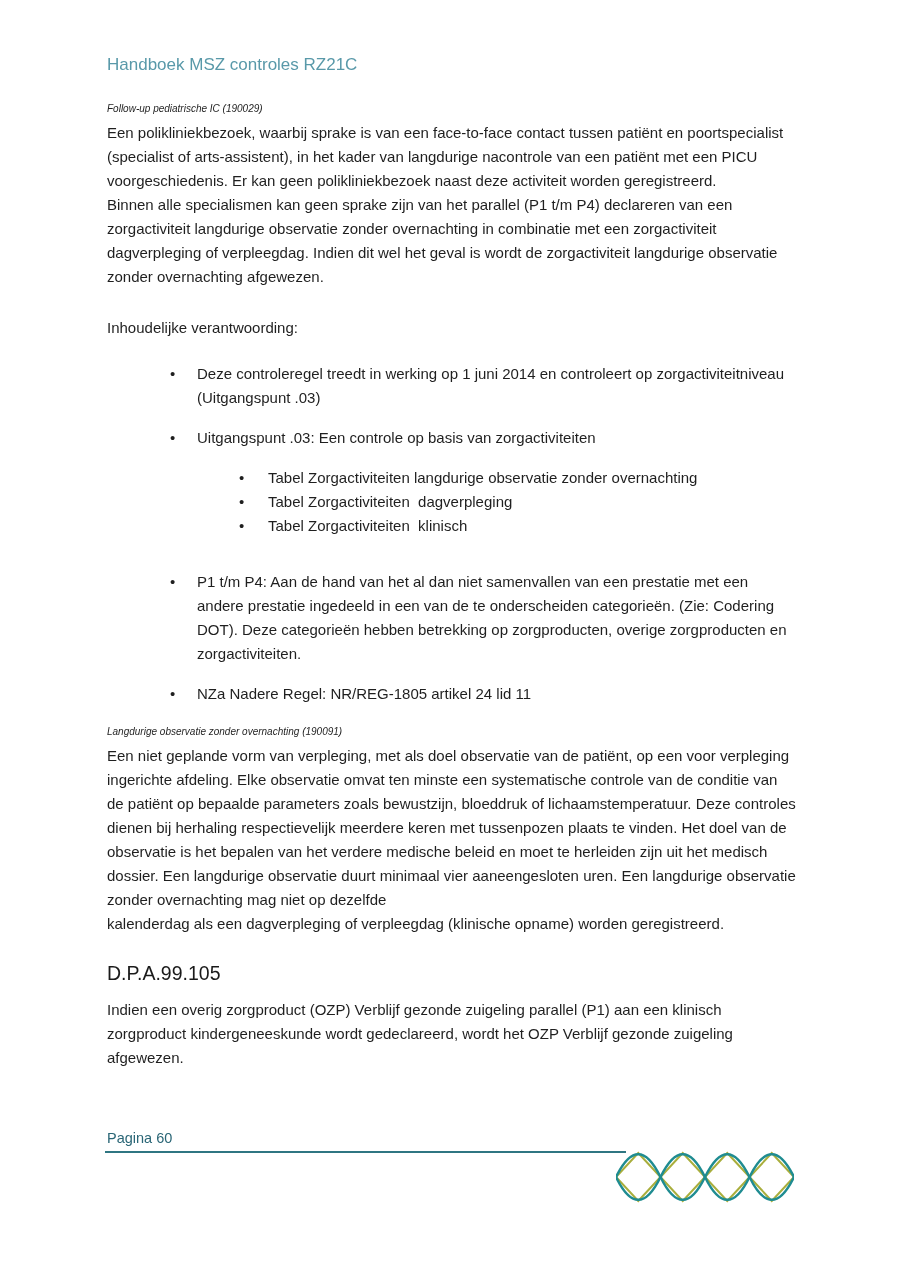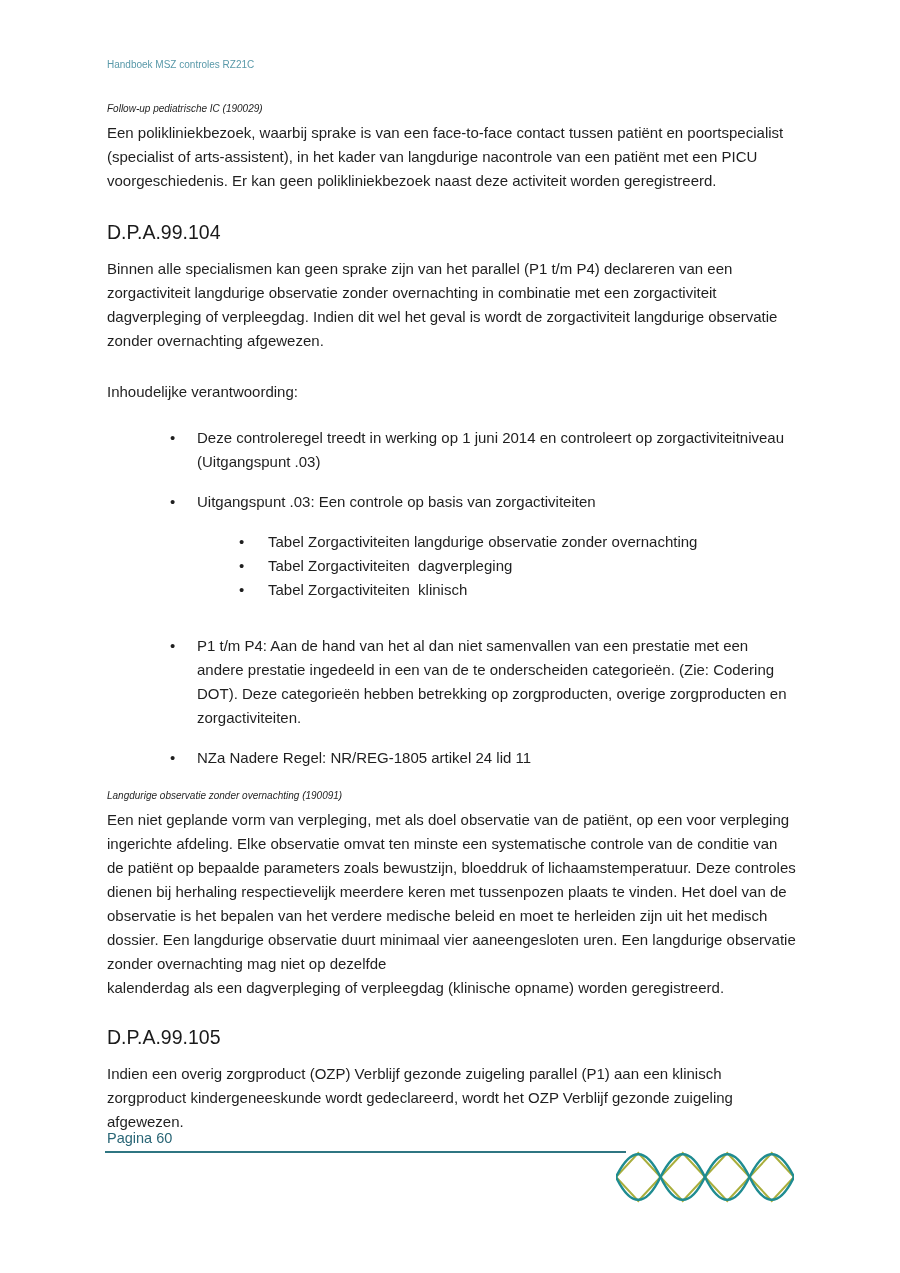--- a/index.html
+++ b/index.html
@@ -14,21 +14,21 @@
     overflow: hidden;
     box-sizing: border-box;
   }
   .content {
     position: absolute;
     left: 107px;
     top: 57px;
     width: 690px;
   }
   .doc-header {
-    font-size: 10px;
+    font-size: 17px;
     line-height: 16px;
     color: #5999a9;
     margin: 0 0 24px 0;
   }
   p { margin: 0; }
   .body {
     font-size: 15px;
     line-height: 24px;
   }
   .h-italic {
@@ -100,21 +100,20 @@
 <body>
 
 <div class="page">
   <div class="content">
 
     <div class="doc-header">Handboek MSZ controles RZ21C</div>
 
     <p class="h-italic followup">Follow-up pediatrische IC (190029)</p>
     <p class="body">Een polikliniekbezoek, waarbij sprake is van een face-to-face contact tussen patiënt en poortspecialist (specialist of arts-assistent), in het kader van langdurige nacontrole van een patiënt met een PICU voorgeschiedenis. Er kan geen polikliniekbezoek naast deze activiteit worden geregistreerd.</p>
 
-    <h1 class="dpa">D.P.A.99.104</h1>
     <p class="body">Binnen alle specialismen kan geen sprake zijn van het parallel (P1 t/m P4) declareren van een zorgactiviteit langdurige observatie zonder overnachting in combinatie met een zorgactiviteit dagverpleging of verpleegdag. Indien dit wel het geval is wordt de zorgactiviteit langdurige observatie zonder overnachting afgewezen.</p>
     <p class="body label">Inhoudelijke verantwoording:</p>
 
     <ul class="l1">
       <li class="spaced">Deze controleregel treedt in werking op 1 juni 2014 en controleert op zorgactiviteitniveau (Uitgangspunt .03)</li>
       <li>Uitgangspunt .03: Een controle op basis van zorgactiviteiten</li>
     </ul>
     <ul class="l2">
       <li>Tabel Zorgactiviteiten langdurige observatie zonder overnachting</li>
       <li>Tabel Zorgactiviteiten  dagverpleging</li>

